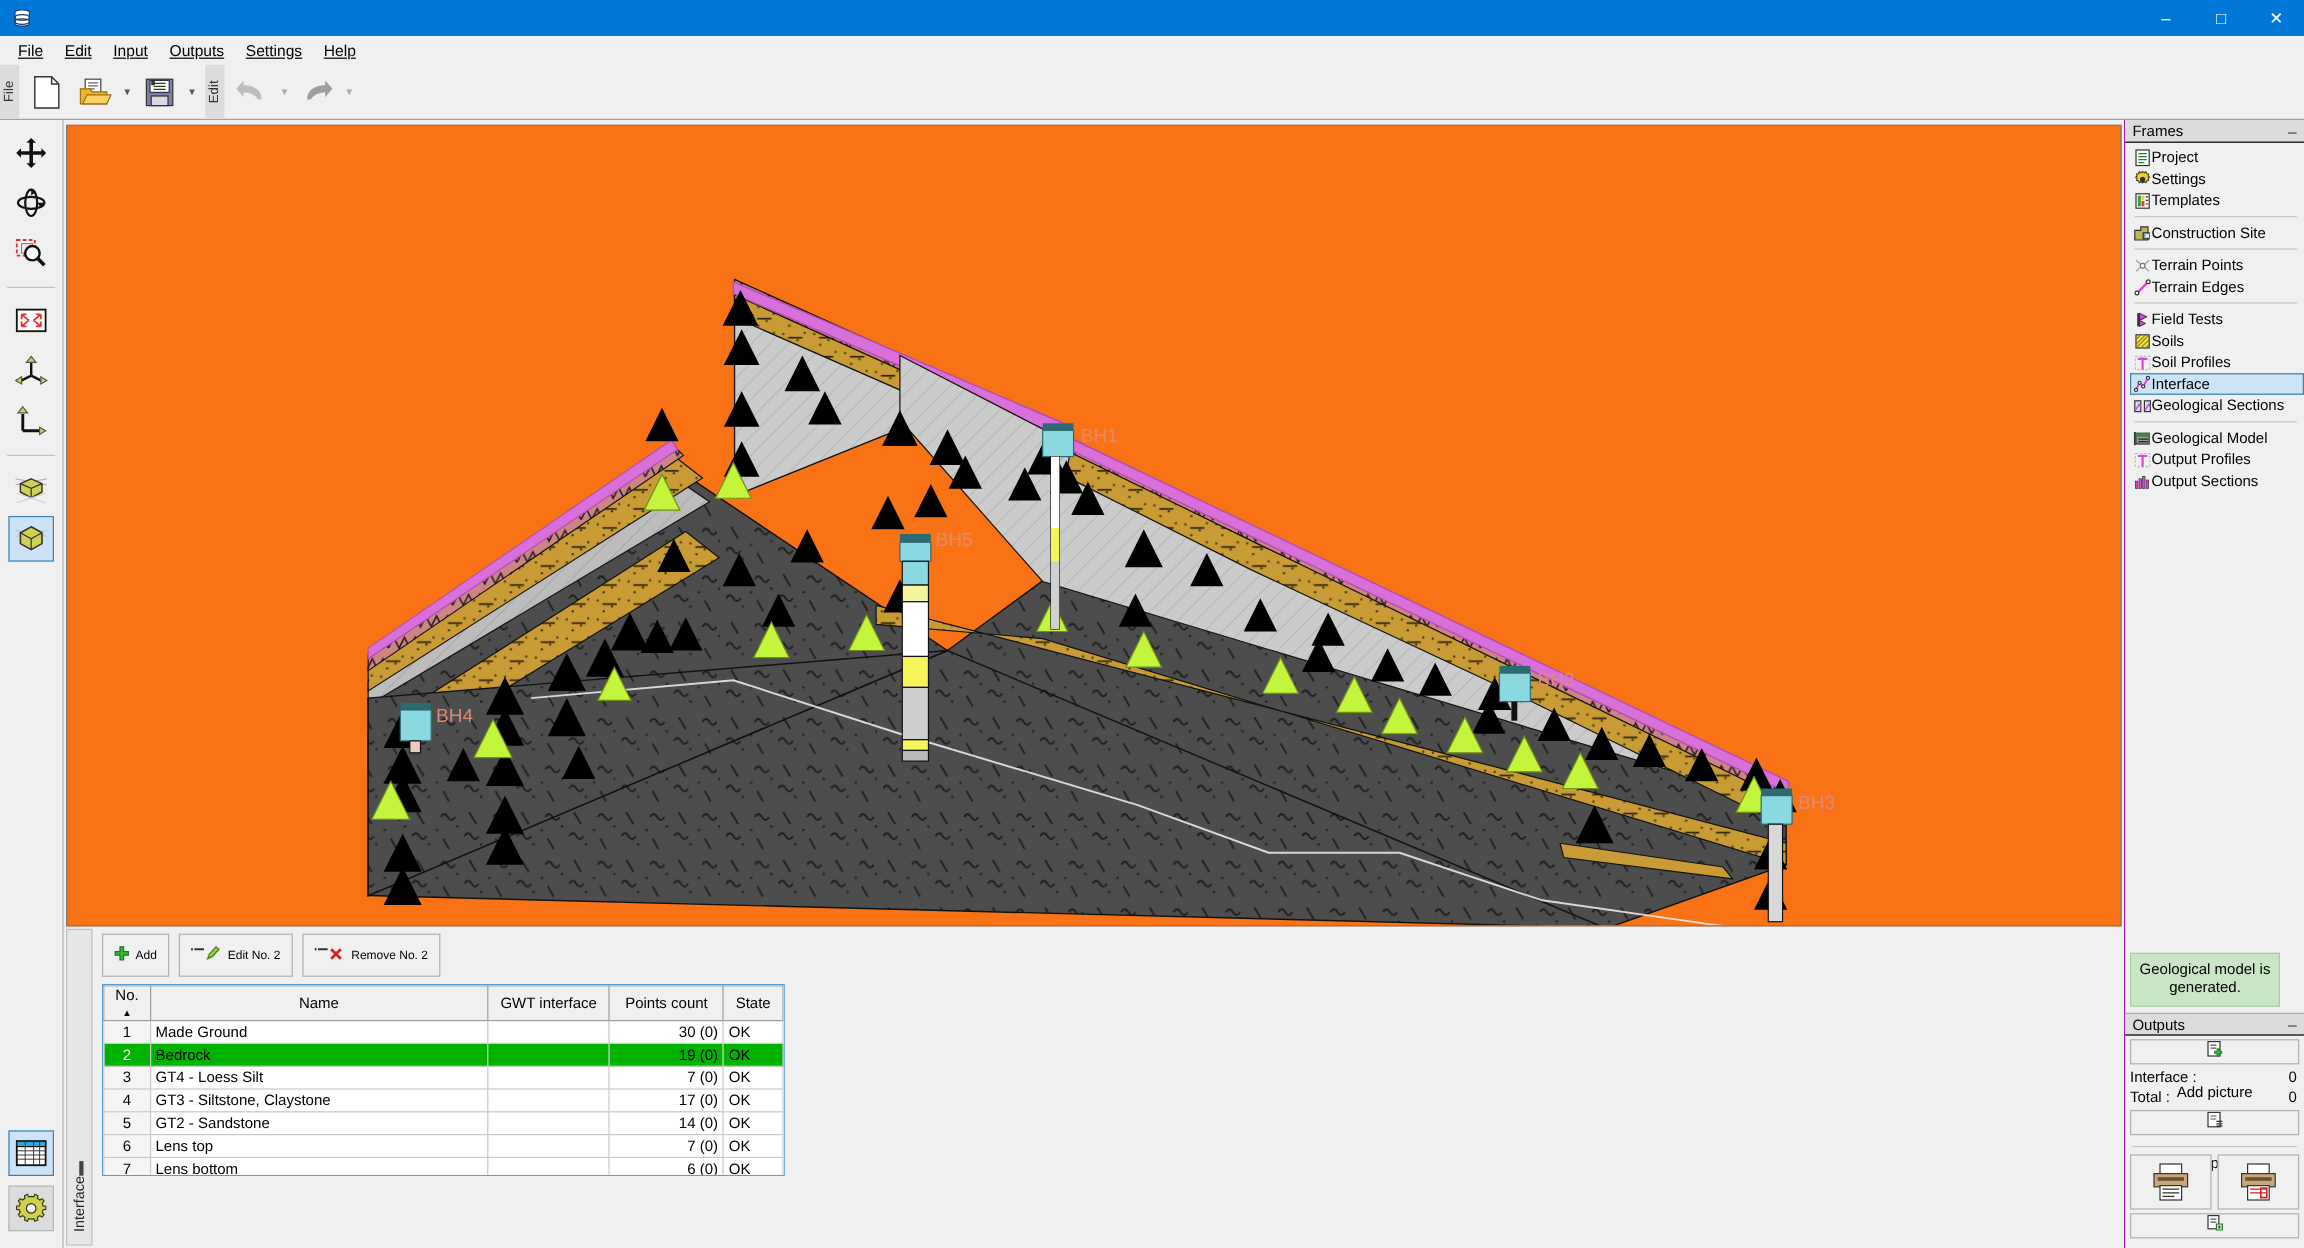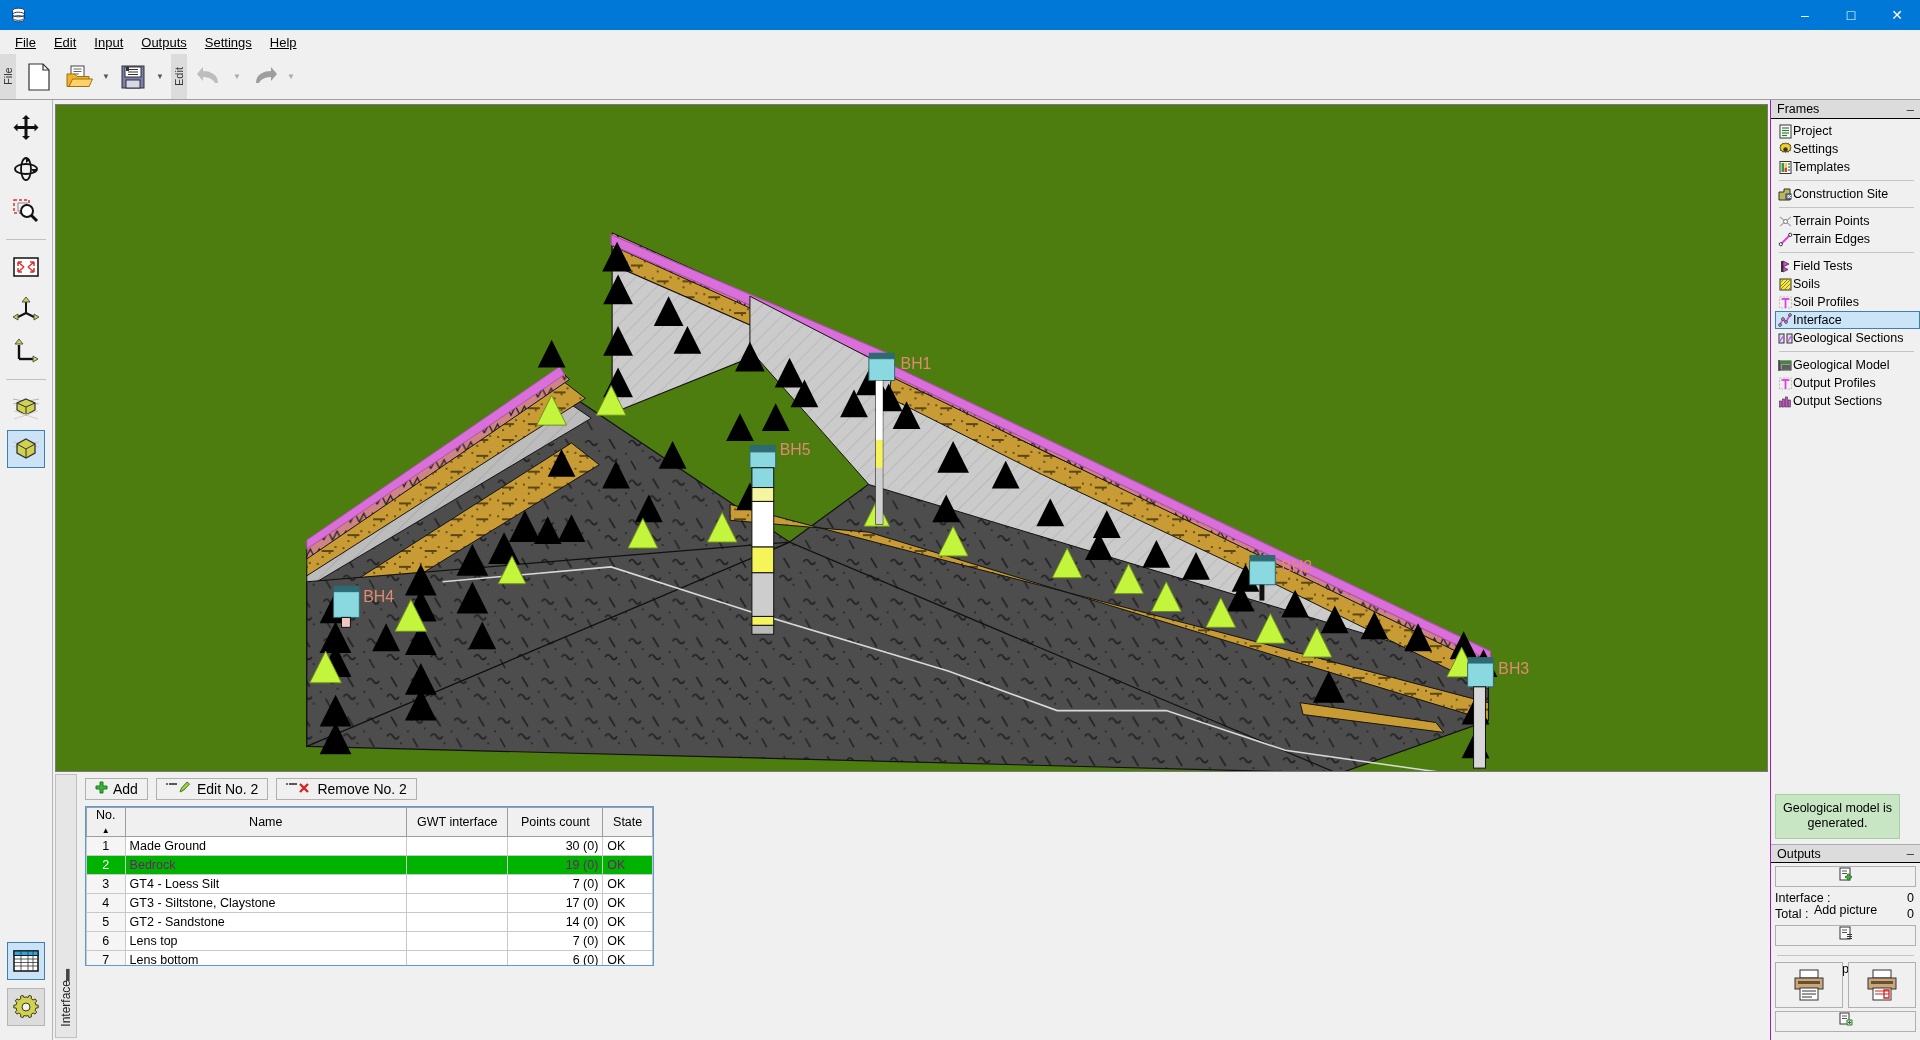--- a/index.html
+++ b/index.html
@@ -67,57 +67,57 @@
     width:38px;height:38px;margin-bottom:4px;
     display:flex;align-items:center;justify-content:center; cursor:default;
     border:1px solid transparent;
   }
   .lt-btn.active{ background:#cce3f7; border:1px solid #3c7fb1; }
   .lt-sep{ width:40px;height:1px;background:#c0c0c0;margin:5px 0 8px; }
 
   
   #center{ flex:1; display:flex; flex-direction:column; min-width:0; }
   #canvas-wrap{
-    flex:1; background:#4d7c0f; border:1px solid #7a7a7a; margin:4px 2px 0 2px;
+    flex:1; background:#f97316; border:1px solid #7a7a7a; margin:4px 2px 0 2px;
     position:relative; overflow:hidden;
   }
   #bottom-pane{
     height:268px; display:flex; background:#f0f0f0;
   }
   #vert-tab{
     width:22px; background:#e6e6e6; border:1px solid #c0c0c0;
     display:flex; flex-direction:column; align-items:center; justify-content:flex-end;
     padding-bottom:10px; margin:2px 0 2px 2px;
   }
   #vert-tab .grip{ margin-top:6px; font-size:10px; color:#444; }
   #vert-tab .vlabel{
     writing-mode:vertical-rl; transform:rotate(180deg);
     font-size:12px; color:#222;
   }
   #table-area{ flex:1; padding:6px 8px; }
 
   .btnrow{ display:flex; gap:8px; margin-bottom:6px; }
   .tbtn{
-    background:#f0f0f0; border:1px solid #b0b0b0; height:22px;
-    display:flex; align-items:center; gap:5px; padding:0 9px; font-size:14px;
+    background:#f0f0f0; border:1px solid #b0b0b0; height:36px;
+    display:flex; align-items:center; gap:5px; padding:0 9px; font-size:10px;
     cursor:default;
   }
 
   table.grid{ border-collapse:collapse; width:567px; background:#fff; }
   table.grid th{
     background:#f0f0f0; border:1px solid #9d9d9d; font-weight:normal;
     font-size:12.5px; height:19px; padding:0 4px;
   }
   table.grid td{
     border:1px solid #c8c8c8; border-top:none; font-size:12.5px; height:19px;
     padding:0 4px; background:#fff;
   }
   table.grid td.num{ text-align:center; background:#f5f5f5; }
   table.grid td.right{ text-align:right; }
-  tr.selected td{ background:#00b300 !important; color:#701a75; }
+  tr.selected td{ background:#00b300 !important; color:#000000; }
   tr.selected td.num{ background:#00b300 !important; color:#fff; }
   #gridbox{ border:1px solid #5b9bd5; width:569px; height:160px; background:#fff; overflow:hidden;}
 
   
   #rightpanel{
     width:150px; background:#f0f0f0; border-left:1px solid #a21caf;
     display:flex; flex-direction:column;
   }
   .panel-hdr{
     background:#dcdcdc; height:19px; display:flex; align-items:center;

